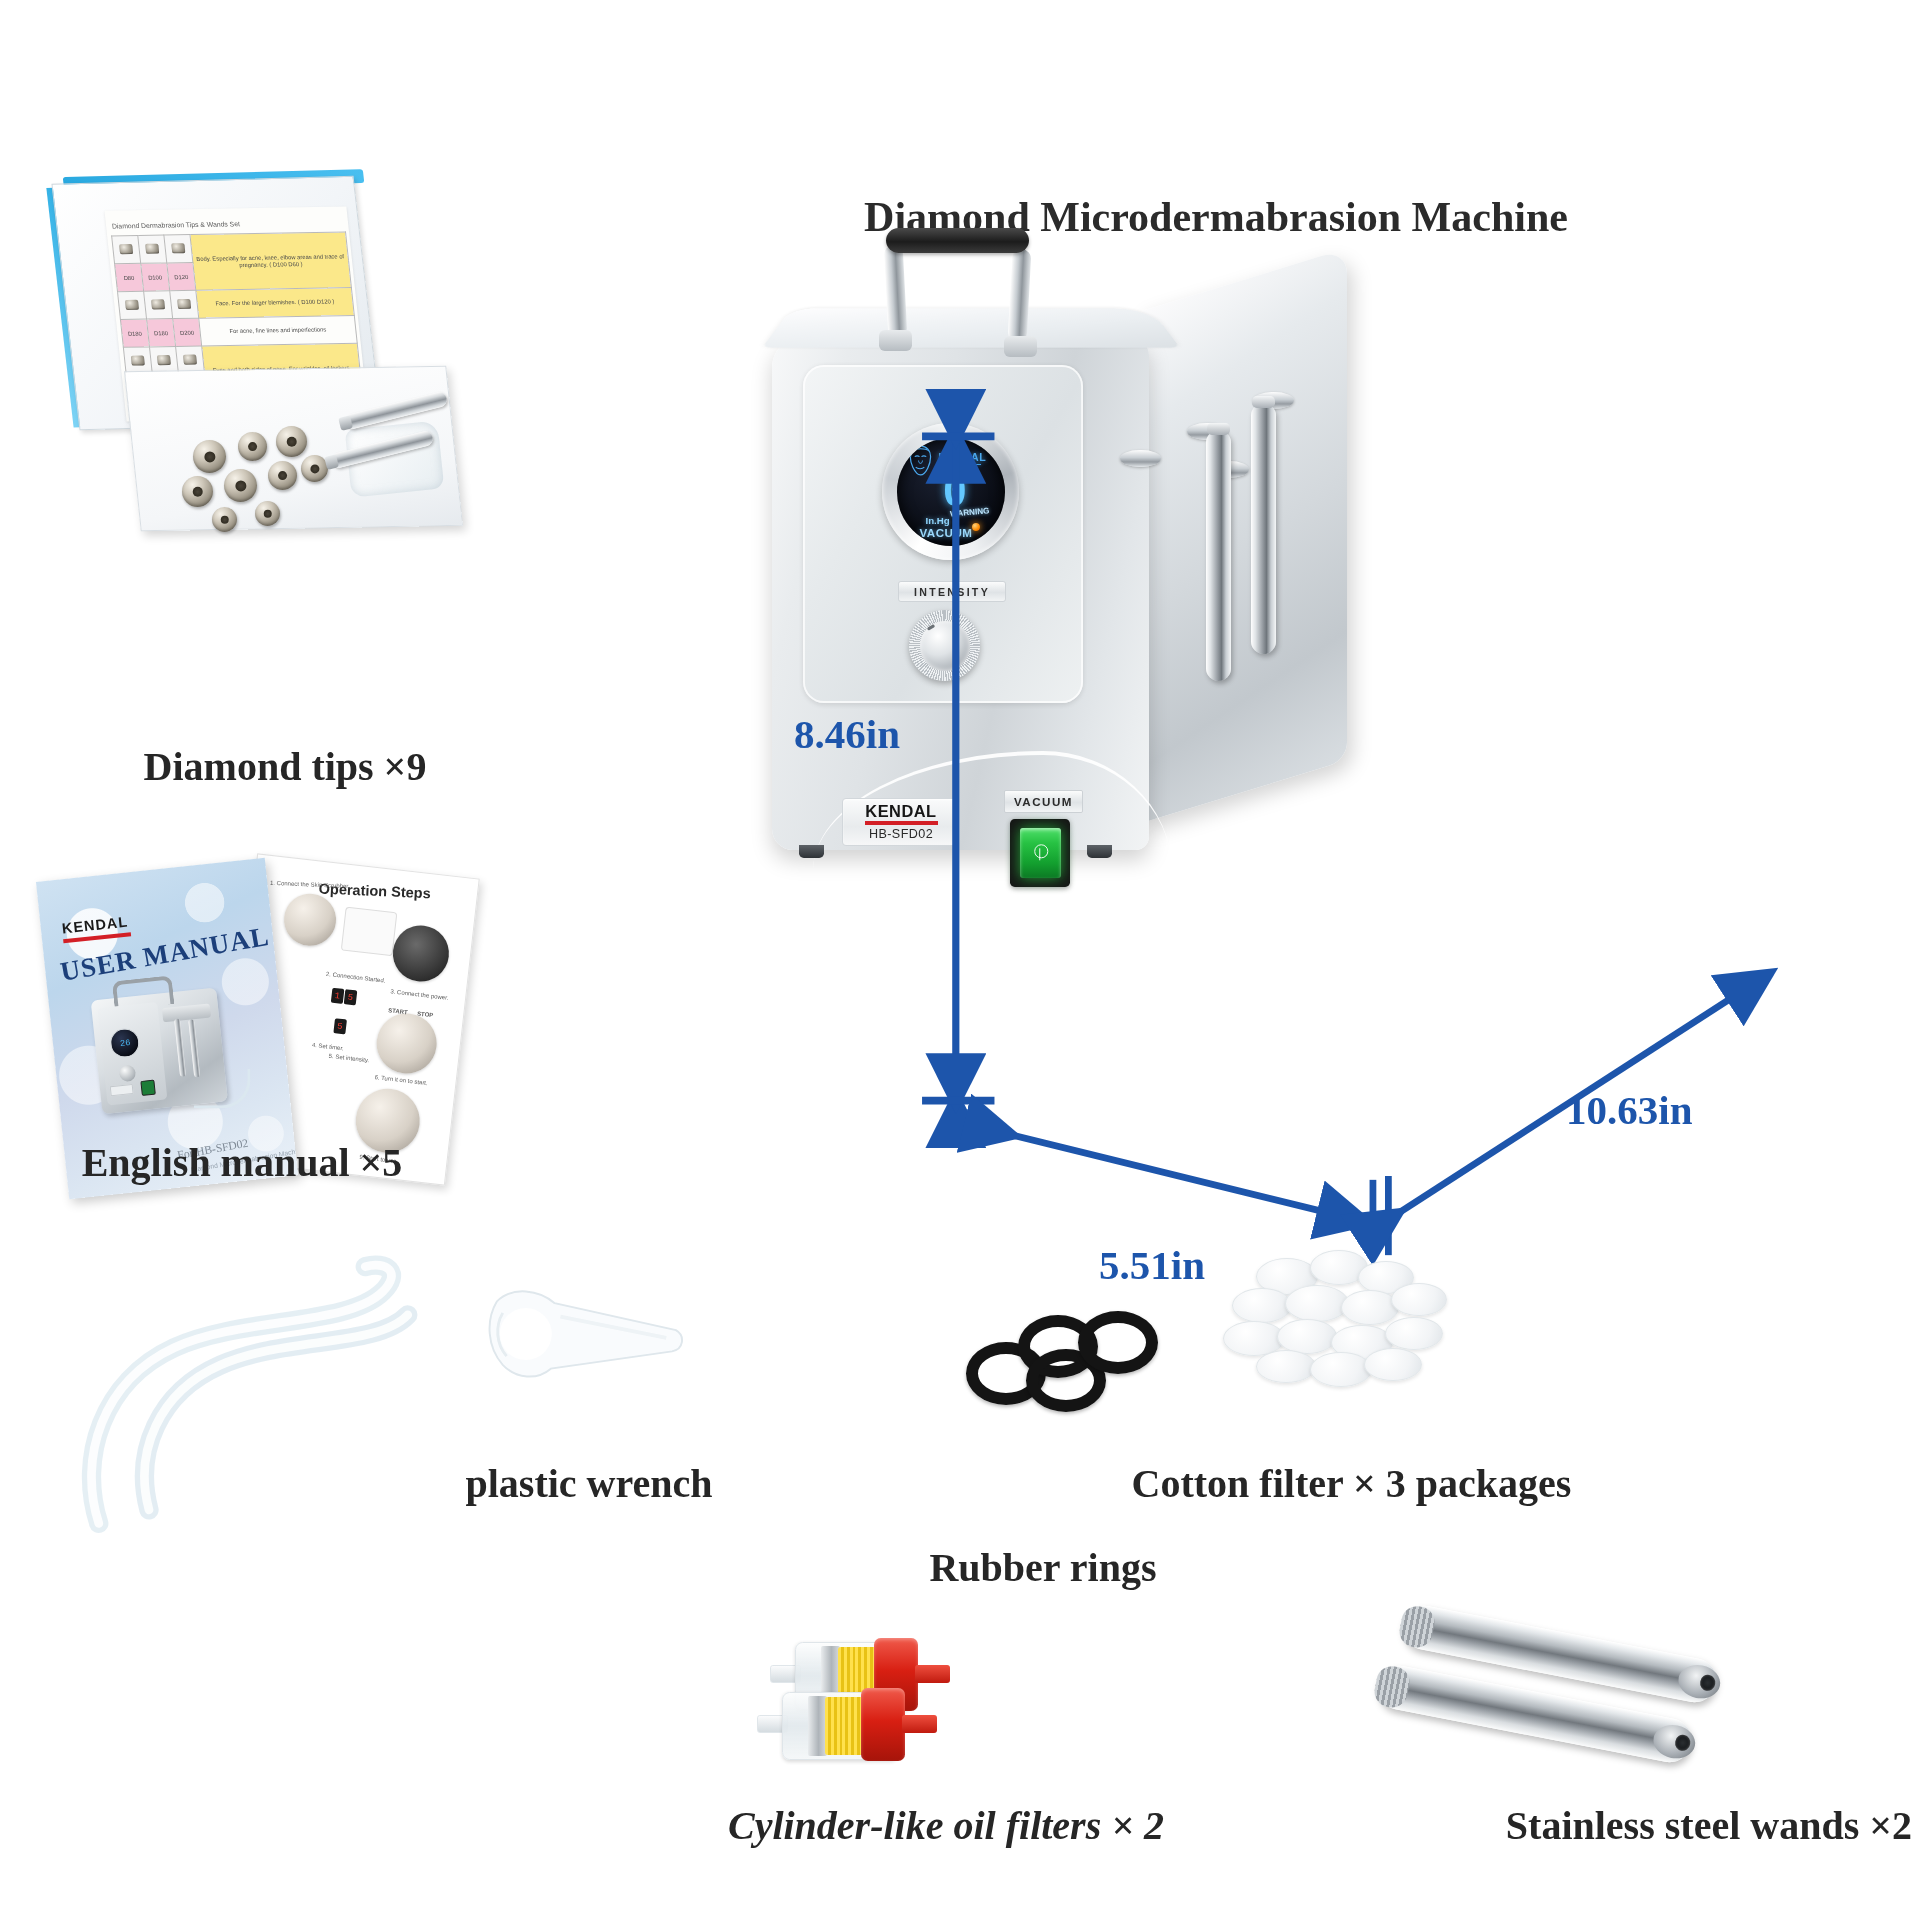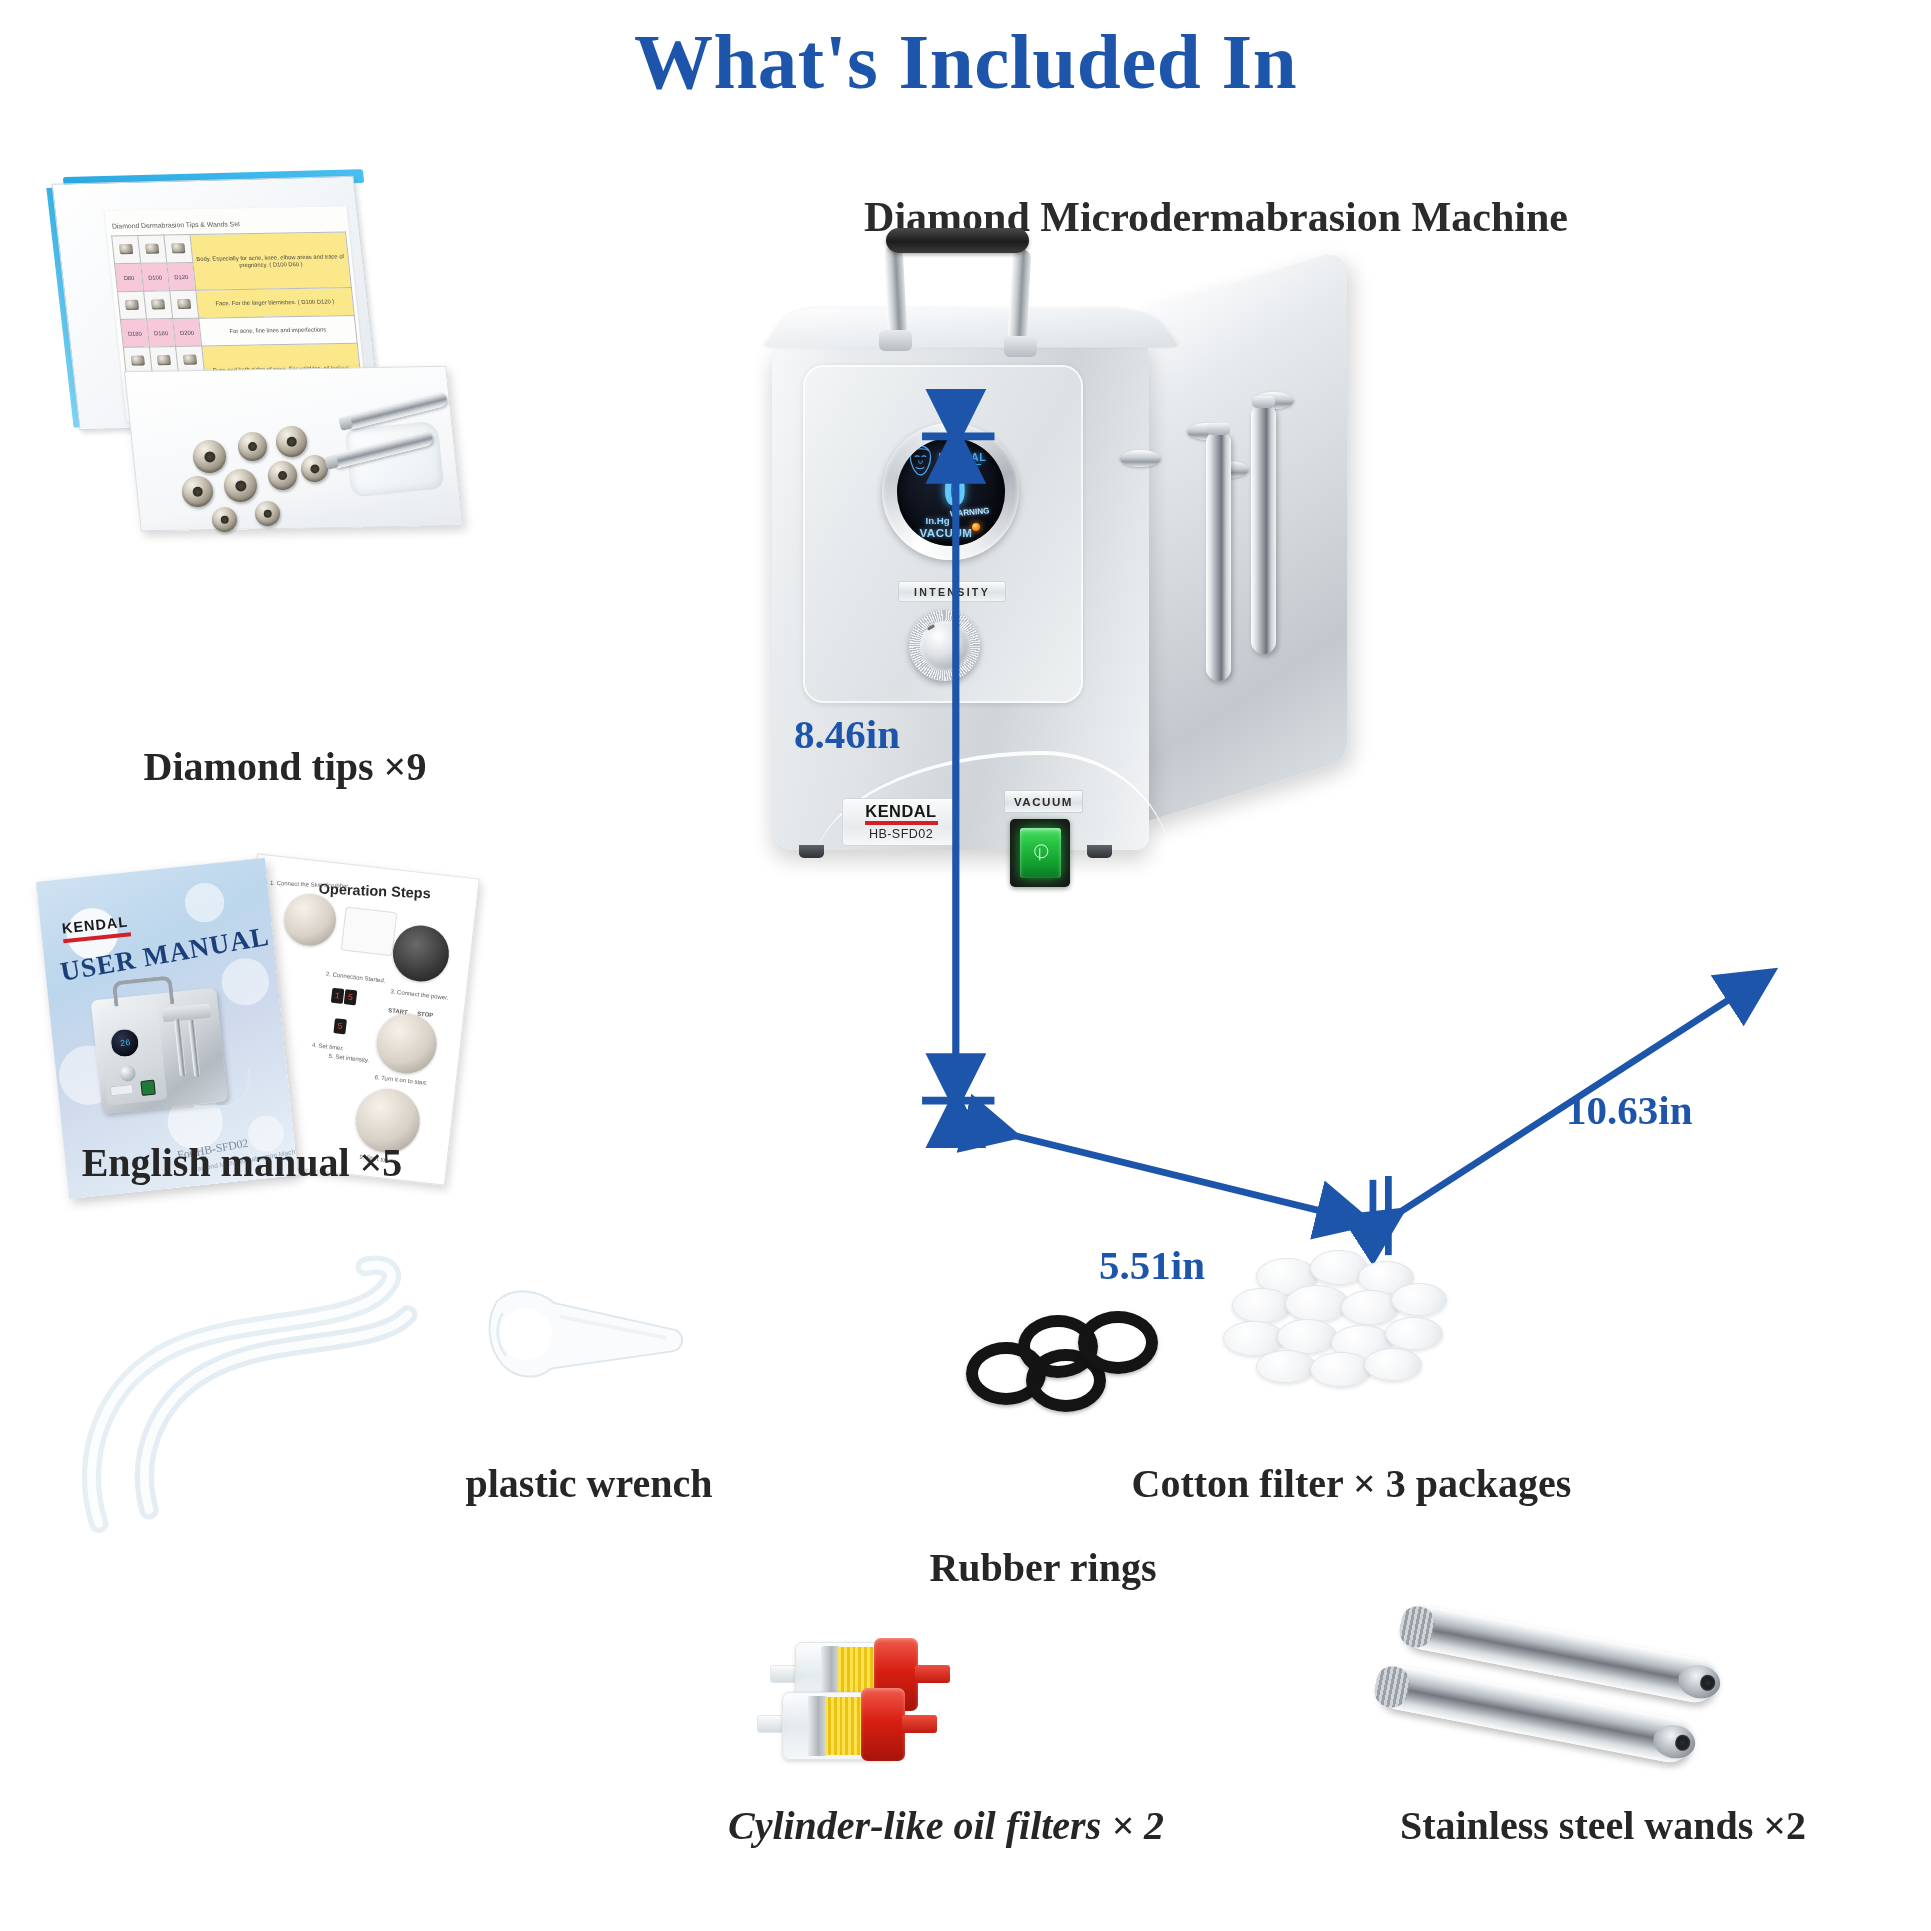--- a/index.html
+++ b/index.html
@@ -522,21 +522,20 @@
     content:"";position:absolute;right:4.8px;top:8.7px;width:15.4px;height:15.4px;border-radius:50%;
     background:radial-gradient(circle,#2a2e31,#0c0e10);
     box-shadow:inset 0 0 2.9px rgba(255,255,255,.35);
   }
 </style>
 </head>
 <body>
 
 <div class="page">
 
-  <div class="main-title">What's Included In</div>
 
   <div class="tipsbox">
     <div class="tb-lid-side"></div>
     <div class="tb-lid-edge"></div>
     <div class="tb-lid"></div>
 
     <div class="tb-sheet">
       <div class="sheet-title">Diamond Dermabrasion Tips &amp; Wands Set</div>
       <table class="sheet-table">
         <tbody>
@@ -826,16 +825,16 @@
   <div class="wands">
     <div class="swand" style="left:48px;top:9.7px;width:319px;transform:rotate(11deg);">
       <div class="grip"></div>
       <div class="tipend"></div>
     </div>
     <div class="swand" style="left:23px;top:70px;width:319px;transform:rotate(11deg);">
       <div class="grip"></div>
       <div class="tipend"></div>
     </div>
   </div>
-  <div class="caption" style="left:1294px;top:1802px;width:618px;">Stainless steel wands ×2</div>
+  <div class="caption" style="left:1294px;top:1802px;width:618px;text-align:right;">Stainless steel wands ×2</div>
 
 </div>
 
 
 </body></html>

